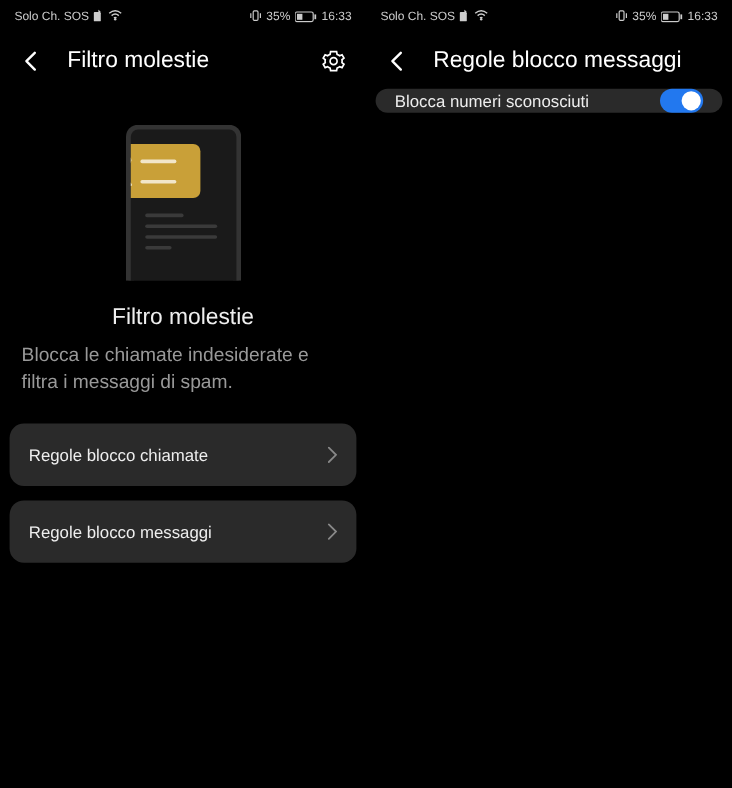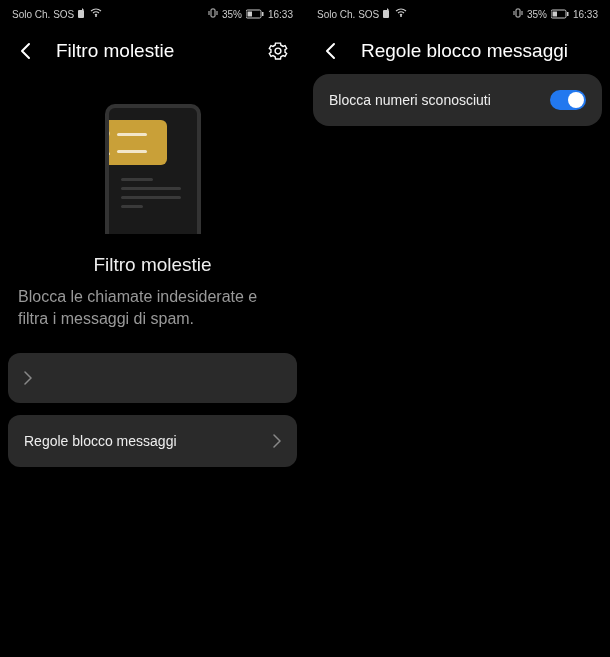--- a/index.html
+++ b/index.html
@@ -148,21 +148,21 @@
     .chevron-icon {
       color: #888;
       display: flex;
       align-items: center;
     }
     .toggle-row {
       background: #2a2a2a;
       margin: 8px;
       margin-top: 0;
       border-radius: 16px;
-      padding: 16px 16px;
+      padding: 0 16px;
       display: flex;
       align-items: center;
       justify-content: space-between;
     }
     .toggle-label {
       font-size: 14px;
       color: #eee;
     }
     .toggle {
       width: 36px;
@@ -267,20 +267,21 @@
         <div class="phone-line w95"></div>
         <div class="phone-line w35"></div>
       </div>
     </div>
   </div>
 
   <div class="section-title">Filtro molestie</div>
   <div class="section-desc">Blocca le chiamate indesiderate e filtra i messaggi di spam.</div>
 
   <div class="option-row">
+    <span class="option-label">Regole blocco chiamate</span>
     <span class="chevron-icon">
       <svg width="8" height="14" viewBox="0 0 8 14">
           <path d="M1 1 L7 7 L1 13" stroke="#888" stroke-width="1.5" fill="none" stroke-linecap="round"></path>
         </svg>
     </span>
   </div>
 
   <div class="option-row">
     <span class="option-label">Regole blocco messaggi</span>
     <span class="chevron-icon">

